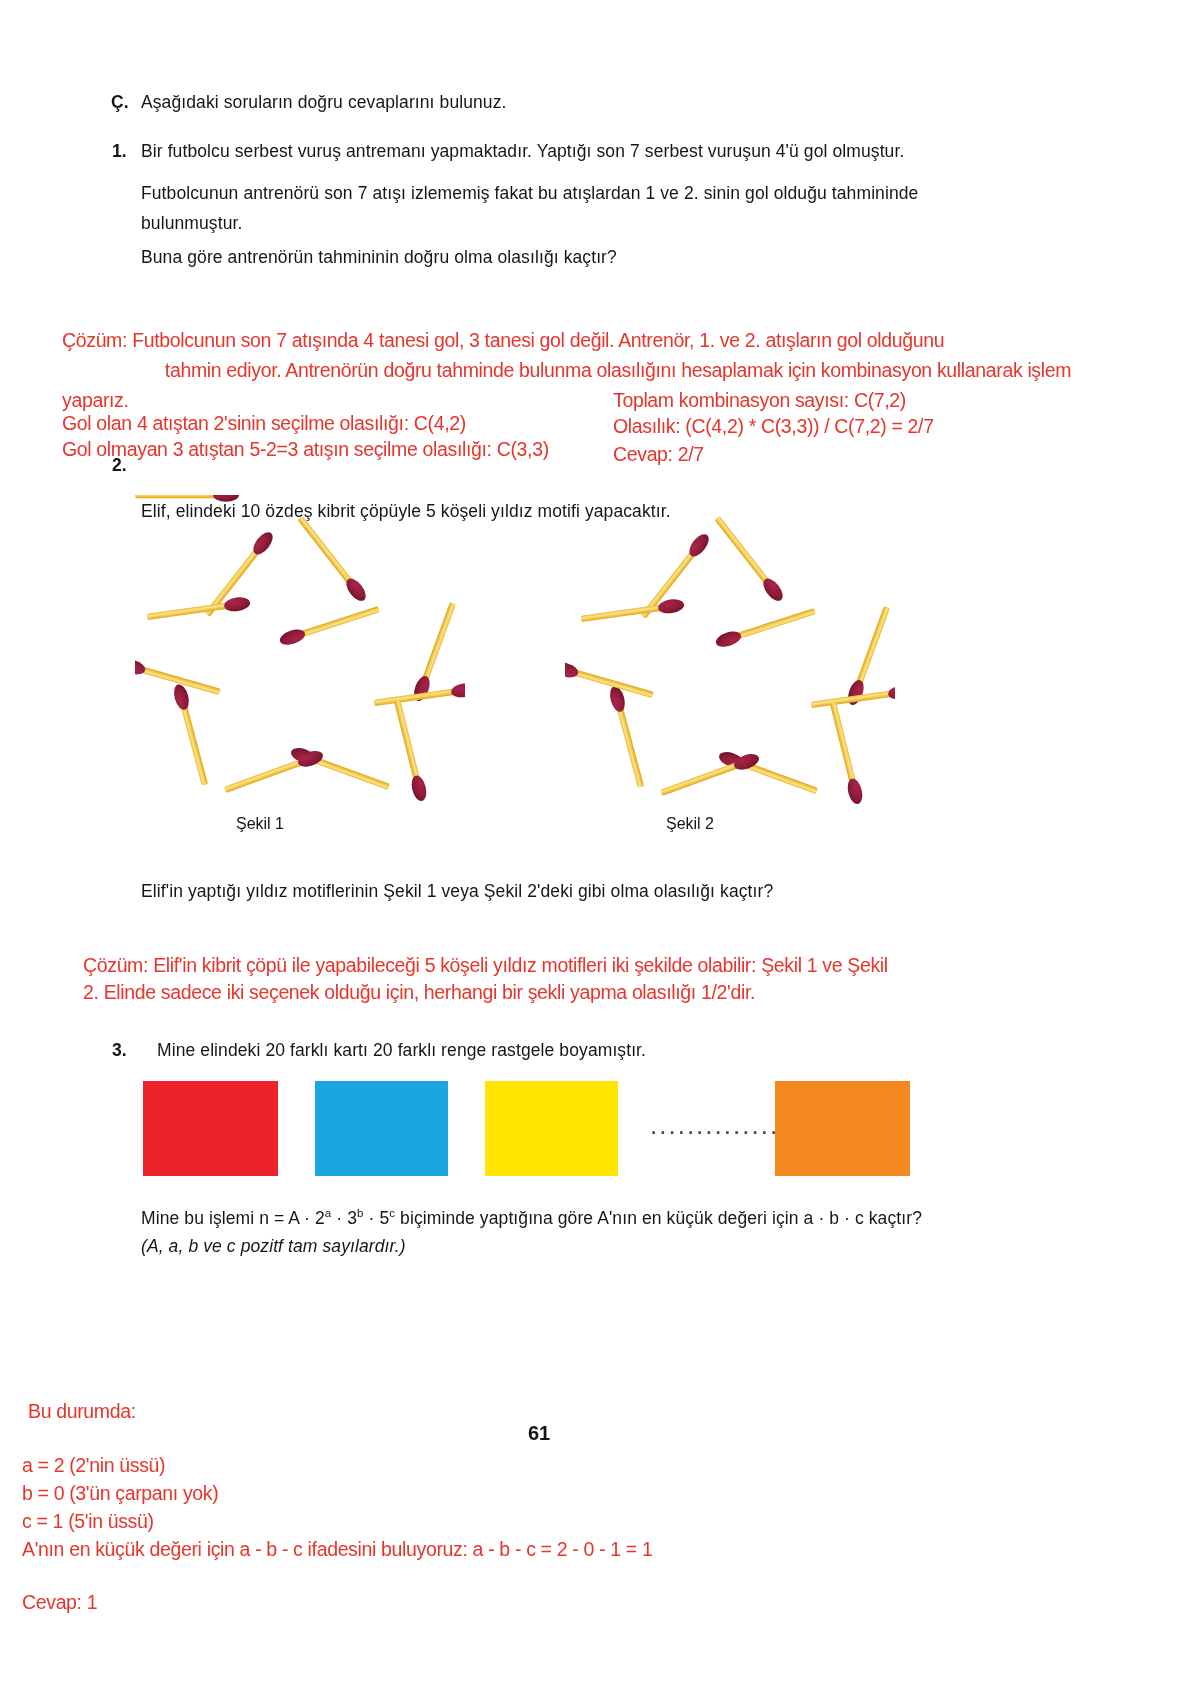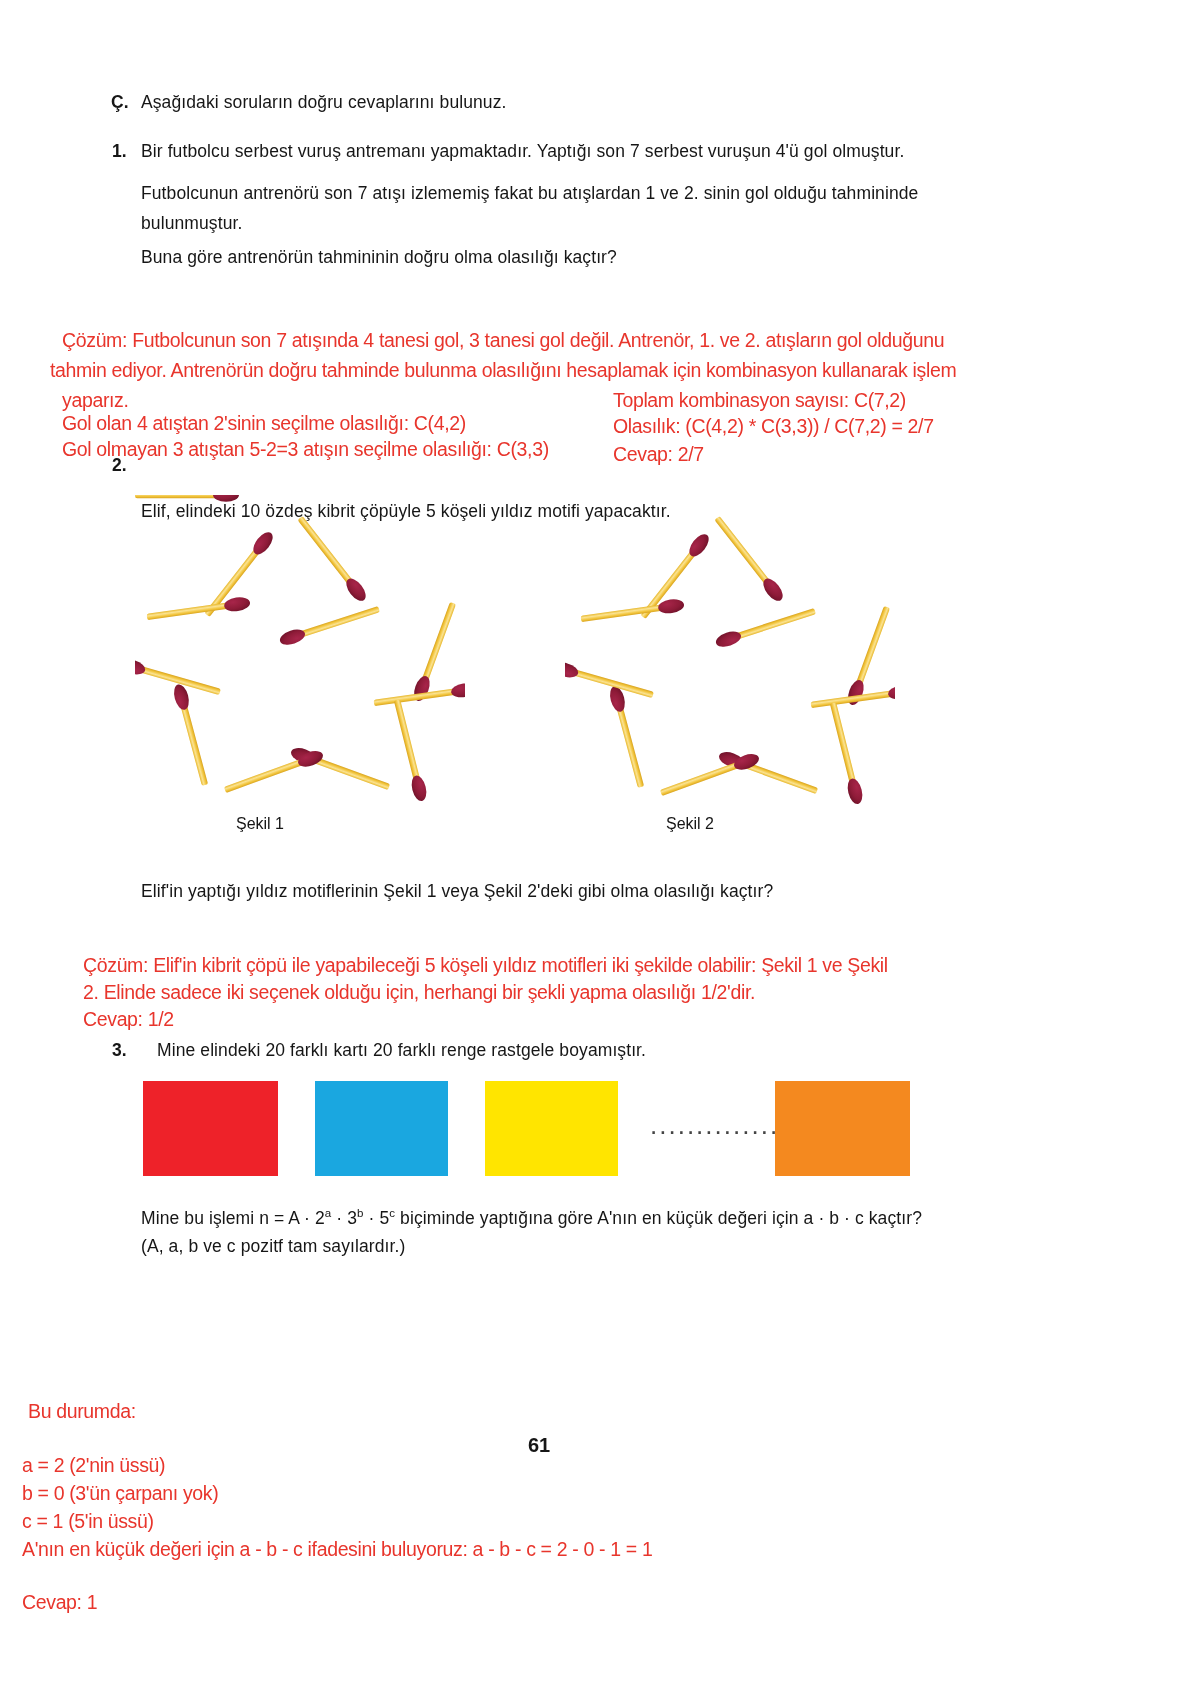--- a/index.html
+++ b/index.html
@@ -31,21 +31,21 @@
     color:#161616;
   }
   .red {
     color:#e8352c;
     font-family:"Liberation Sans", sans-serif;
     font-size:19.5px;
     line-height:30px;
     letter-spacing:-0.35px;
     margin-top:44px;
   }
-  .italic { }
+  .italic { font-style:italic; }
   sup { font-size:0.66em; vertical-align:super; line-height:0; }
 
   
   .fig { position:absolute; }
   .caption {
     position:absolute;
     font-size:16px;
     color:#161616;
     text-align:center;
     width:140px;
@@ -59,39 +59,38 @@
     letter-spacing:2px;
     color:#444;
     font-family:"Liberation Sans", sans-serif;
   }
 
   .pagenum {
     position:absolute;
     font-weight:bold;
     font-size:20px;
     color:#161616;
-    margin-top:12px;
   }
 </style>
 </head>
 <body>
 
 <div class="page">
 
   <div class="q-num blk" style="left:111px; top:85px;">Ç.</div>
   <div class="q-black blk" style="left:141px; top:85px; width:900px;">Aşağıdaki soruların doğru cevaplarını bulunuz.</div>
 
   <div class="q-num blk" style="left:112px; top:134px;">1.</div>
   <div class="q-black blk" style="left:141px; top:134px; width:900px;">Bir futbolcu serbest vuruş antremanı yapmaktadır. Yaptığı son 7 serbest vuruşun 4'ü gol olmuştur.</div>
   <div class="q-black blk" style="left:141px; top:176px; width:900px;">Futbolcunun antrenörü son 7 atışı izlememiş fakat bu atışlardan 1 ve 2. sinin gol olduğu tahmininde</div>
   <div class="q-black blk" style="left:141px; top:206px; width:900px;">bulunmuştur.</div>
   <div class="q-black blk" style="left:141px; top:240px; width:900px;">Buna göre antrenörün tahmininin doğru olma olasılığı kaçtır?</div>
 
   <div class="red blk" style="left:62px; top:281px; width:1060px;">Çözüm: Futbolcunun son 7 atışında 4 tanesi gol, 3 tanesi gol değil. Antrenör, 1. ve 2. atışların gol olduğunu</div>
-  <div class="red blk" style="left:50px; top:311px; width:1080px;">tahmin ediyor. Antrenörün doğru tahminde bulunma olasılığını hesaplamak için kombinasyon kullanarak işlem</div>
+  <div class="red blk" style="left:78px; top:311px; width:1080px;text-align:center;">tahmin ediyor. Antrenörün doğru tahminde bulunma olasılığını hesaplamak için kombinasyon kullanarak işlem</div>
   <div class="red blk" style="left:62px; top:341px; width:1060px;">yaparız.</div>
 
   <div class="red blk" style="left:62px; top:364px; width:560px;">Gol olan 4 atıştan 2'sinin seçilme olasılığı: C(4,2)</div>
   <div class="red blk" style="left:62px; top:390px; width:570px;">Gol olmayan 3 atıştan 5-2=3 atışın seçilme olasılığı: C(3,3)</div>
 
   <div class="red blk" style="left:613px; top:341px; width:430px;">Toplam kombinasyon sayısı: C(7,2)</div>
   <div class="red blk" style="left:613px; top:367px; width:450px;">Olasılık: (C(4,2) * C(3,3)) / C(7,2) = 2/7</div>
   <div class="red blk" style="left:613px; top:395px; width:430px;">Cevap: 2/7</div>
 
   <div class="q-num blk" style="left:112px; top:448px;">2.</div>
@@ -183,21 +182,20 @@
         <use href="#match2" transform="translate(16,124) rotate(-8)"></use>
       </g>
     </svg>
   </div>
   <div class="caption" style="left:620px; top:815px;">Şekil 2</div>
 
   <div class="q-black blk" style="left:141px; top:874px; width:920px;">Elif'in yaptığı yıldız motiflerinin Şekil 1 veya Şekil 2'deki gibi olma olasılığı kaçtır?</div>
 
   <div class="red blk" style="left:83px; top:906px; width:1060px;">Çözüm: Elif'in kibrit çöpü ile yapabileceği 5 köşeli yıldız motifleri iki şekilde olabilir: Şekil 1 ve Şekil</div>
   <div class="red blk" style="left:83px; top:933px; width:1060px;">2. Elinde sadece iki seçenek olduğu için, herhangi bir şekli yapma olasılığı 1/2'dir.</div>
-  <div class="red blk" style="left:83px; top:960px; width:400px;">Cevap: 1/2</div>
 
   <div class="q-num blk" style="left:112px; top:1033px;">3.</div>
   <div class="q-black blk" style="left:157px; top:1033px; width:900px;">Mine elindeki 20 farklı kartı 20 farklı renge rastgele boyamıştır.</div>
 
   <div class="card" style="left:143px; top:1081px; width:135px; height:95px; background:#ee2229;"></div>
   <div class="card" style="left:315px; top:1081px; width:133px; height:95px; background:#1aa7e0;"></div>
   <div class="card" style="left:485px; top:1081px; width:133px; height:95px; background:#ffe500;"></div>
   <div class="dots" style="left:650px; top:1110px;">................</div>
   <div class="card" style="left:775px; top:1081px; width:135px; height:95px; background:#f4891f;"></div>
 

